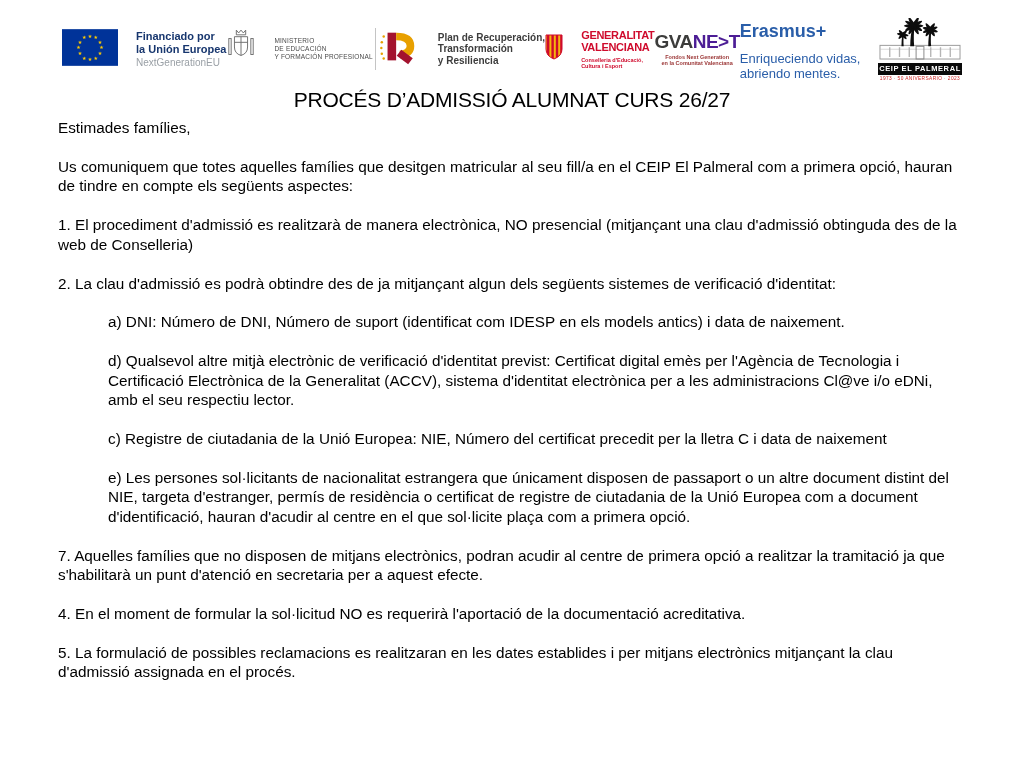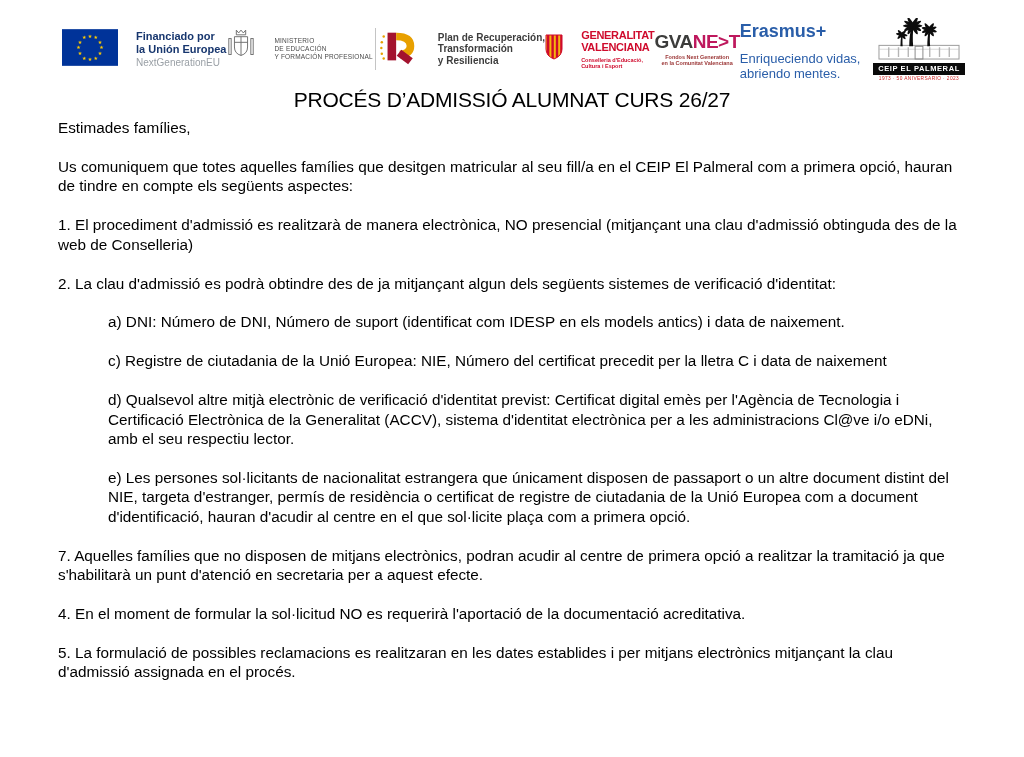--- a/index.html
+++ b/index.html
@@ -19,29 +19,29 @@
   .vdivider { width:1px; height:42px; background:#c4c4c4; flex:0 0 auto; margin:0 2px; }
 
   .plan-text { font-size:10px; font-weight:bold; color:#3d3d3d; line-height:11.5px; }
 
   .gva-text { font-size:11px; font-weight:bold; color:#cf0a2c; line-height:12.5px; letter-spacing:-.3px; }
   .gva-sub { font-size:5.5px; color:#cf0a2c; line-height:6.5px; margin-top:3px; font-weight:bold; }
 
   .gvanext { display:flex; flex-direction:column; align-items:center; }
   .gvanext-word { font-size:19px; font-weight:bold; letter-spacing:-.5px; line-height:19px; }
   .gvanext-word .black { color:#3c3c3b; }
-  .gvanext-word .red { color:#be185d; }
+  .gvanext-word .red { color:#4c1d95; }
   .gvanext-sub { font-size:5.5px; color:#9b3535; line-height:6.5px; margin-top:3px; text-align:center; font-weight:bold; }
 
   .erasmus { display:flex; flex-direction:column; }
   .erasmus-name { font-size:18px; font-weight:bold; color:#2a5ea9; line-height:26px; }
   .erasmus-tag { font-size:13px; color:#2a5ea9; margin-top:7px; }
 
   .ceip { display:flex; flex-direction:column; align-items:center; width:86px; }
-  .ceip-banner { width:92px; background:#0a0a0a; color:#fff; font-size:7.5px; font-weight:bold; letter-spacing:.6px; text-align:center; padding:1px 0 2px 0; margin-top:-2px; }
+  .ceip-banner { width:84px; background:#0a0a0a; color:#fff; font-size:7.5px; font-weight:bold; letter-spacing:.6px; text-align:center; padding:1px 0 2px 0; margin-top:-2px; }
   .ceip-sub { font-size:4.8px; color:#c22; letter-spacing:.4px; margin-top:1px; white-space:nowrap; }
 
   
   .doc-title { text-align:center; font-size:21px; font-weight:normal; margin:4px 0 6px 0; letter-spacing:-.2px; }
   .doc-body { padding:0 64px 0 58px; font-size:15.3px; line-height:19.4px; }
   .doc-body p { margin:0 0 19.5px 0; }
   .subpoints { margin-left:50px; }
 </style>
 </head>
 <body>
@@ -193,22 +193,22 @@
 
   <h1 class="doc-title">PROCÉS D’ADMISSIÓ ALUMNAT CURS 26/27</h1>
 
   <main class="doc-body">
     <p>Estimades famílies,</p>
     <p>Us comuniquem que totes aquelles famílies que desitgen matricular al seu fill/a en el CEIP El Palmeral com a primera opció, hauran de tindre en compte els següents aspectes:</p>
     <p>1. El procediment d'admissió es realitzarà de manera electrònica, NO presencial (mitjançant una clau d'admissió obtinguda des de la web de Conselleria)</p>
     <p>2. La clau d'admissió es podrà obtindre des de ja mitjançant algun dels següents sistemes de verificació d'identitat:</p>
     <div class="subpoints">
       <p>a) DNI: Número de DNI, Número de suport (identificat com IDESP en els models antics) i data de naixement.</p>
+      <p>d) Qualsevol altre mitjà electrònic de verificació d'identitat previst: Certificat digital emès per l'Agència de Tecnologia i Certificació Electrònica de la Generalitat (ACCV), sistema d'identitat electrònica per a les administracions Cl@ve i/o eDNi, amb el seu respectiu lector.</p>
       <p>c) Registre de ciutadania de la Unió Europea: NIE, Número del certificat precedit per la lletra C i data de naixement</p>
-      <p>d) Qualsevol altre mitjà electrònic de verificació d'identitat previst: Certificat digital emès per l'Agència de Tecnologia i Certificació Electrònica de la Generalitat (ACCV), sistema d'identitat electrònica per a les administracions Cl@ve i/o eDNi, amb el seu respectiu lector.</p>
       <p>e) Les persones sol·licitants de nacionalitat estrangera que únicament disposen de passaport o un altre document distint del NIE, targeta d'estranger, permís de residència o certificat de registre de ciutadania de la Unió Europea com a document d'identificació, hauran d'acudir al centre en el que sol·licite plaça com a primera opció.</p>
     </div>
     <p>7. Aquelles famílies que no disposen de mitjans electrònics, podran acudir al centre de primera opció a realitzar la tramitació ja que s'habilitarà un punt d'atenció en secretaria per a aquest efecte.</p>
     <p>4. En el moment de formular la sol·licitud NO es requerirà l'aportació de la documentació acreditativa.</p>
     <p>5. La formulació de possibles reclamacions es realitzaran en les dates establides i per mitjans electrònics mitjançant la clau d'admissió assignada en el procés.</p>
   </main>
 
 </div>
 
 </body></html>

